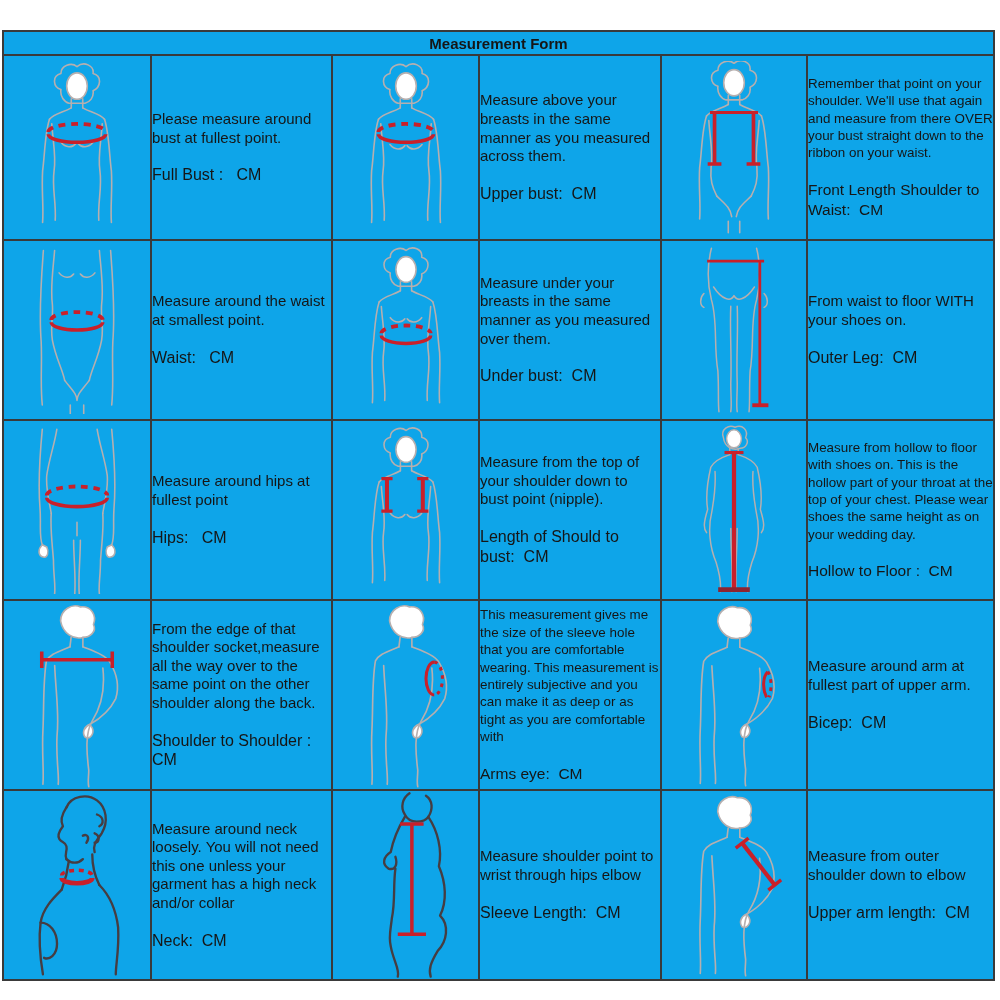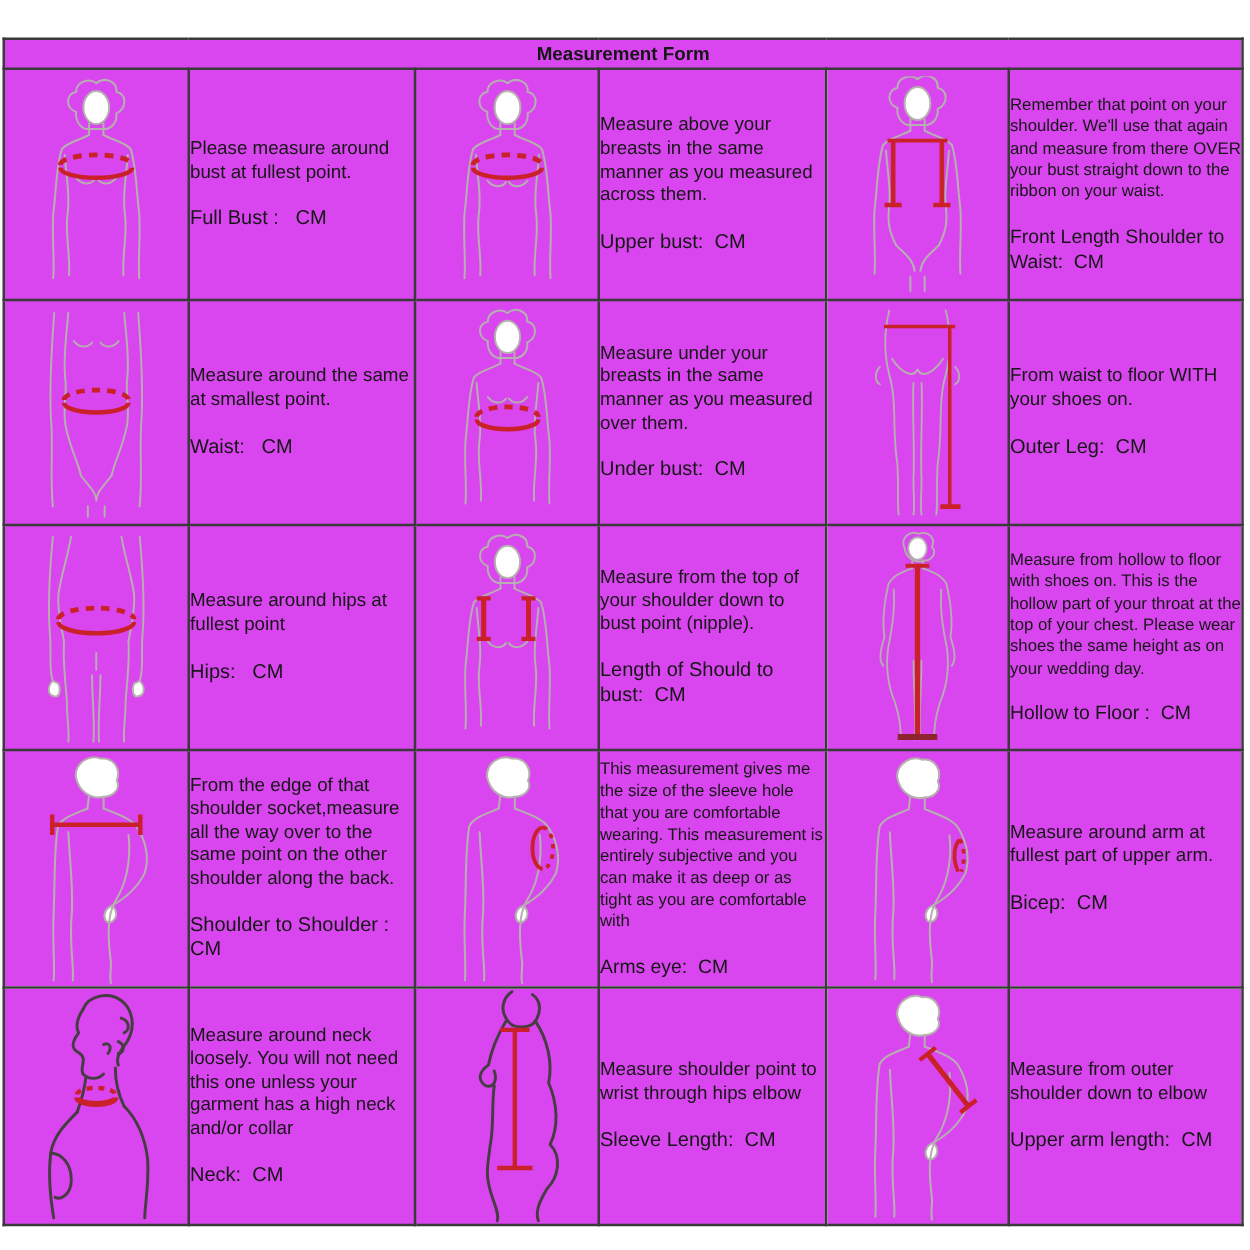--- a/index.html
+++ b/index.html
@@ -1,19 +1,19 @@
 <!DOCTYPE html>
 <html><head>
 <meta charset="utf-8">
 <style>
   html,body{margin:0;padding:0;background:#fff;}
   .page{width:1000px;height:1000px;background:#fff;position:relative;overflow:hidden;
         font-family:"Liberation Sans", sans-serif;color:#161616;}
   table.mform{position:absolute;top:30px;left:2px;width:991px;border-collapse:collapse;table-layout:fixed;}
-  table.mform th, table.mform td{border:2px solid #3a3a3a;padding:0;vertical-align:middle;overflow:hidden;background:#d946ef;}
+  table.mform th, table.mform td{border:2px solid #3a3a3a;padding:0;vertical-align:middle;overflow:hidden;background:#0ea5e9;}
   th.title{height:22px;font-size:15px;font-weight:bold;text-align:center;padding:1px 0;}
   td.txt{padding:6px 8px;font-size:15px;line-height:1.24;}
   td.txt.small{font-size:13.4px;line-height:1.3;}
   td.fig{text-align:center;}
   p.desc{margin:0;}
   p.label{margin:18px 0 0 0;font-weight:normal;font-size:16px;}
   td.small p.label{font-size:15.5px;}
   p.label.tight{margin-top:18px;}
   tr.r1{height:185px}tr.r2{height:180px}tr.r3{height:180px}tr.r4{height:168px}tr.r5{height:158px}
   svg{display:block;margin:0 auto;}
@@ -109,21 +109,21 @@
         <path class="sk" d="M85,4 C87,30 89,60 87,85 C86,105 88,122 86,142"></path>
         <path class="sk" d="M35,4 C34,18 31,36 33,52 C34,62 31,72 33,84 C36,100 42,110 44,120"></path>
         <path class="sk" d="M75,4 C76,18 79,36 77,52 C76,62 79,72 77,84 C74,100 68,110 66,120"></path>
         <path class="sk" d="M39,24 C43,29 49,29 52,25 M58,25 C61,29 67,29 71,24"></path>
         <path class="sk" d="M44,120 C50,128 55,132 55,138 C55,132 60,128 66,120 M49,142 L49,150 M61,142 L61,150"></path>
         <path class="rd" stroke-width="3.2" d="M32,68 A23,7 0 0 0 78,68"></path>
         <path class="rd" stroke-width="3.4" stroke-dasharray="6 5" d="M32,66 A23,7 0 0 1 78,66"></path>
       </svg>
     </td>
     <td class="txt">
-      <p class="desc">Measure around the same at smallest point.</p>
+      <p class="desc">Measure around the waist at smallest point.</p>
       <p class="label">Waist:&nbsp;&nbsp;&nbsp;CM</p>
     </td>
     <td class="fig">
       <svg width="132" height="168" viewBox="0 0 110 150">
         <path class="sk" d="M41,24 C34,22 33,12 41,10 C41,3 50,0 55,4 C61,-1 70,3 69,10 C77,12 76,22 69,25 C70,31 66,35 62,36 L48,36 C44,35 40,30 41,24 Z"></path>
         <ellipse class="skf" cx="55" cy="21" rx="9" ry="11.5"></ellipse>
         <path class="sk" d="M50,32 L50,40 M60,32 L60,40"></path>
         <path class="sk" d="M50,40 C43,44 35,45 31,50 M60,40 C67,44 75,45 79,50"></path>
         <path class="sk" d="M31,50 C27,62 27,80 25,95 C24,112 26,126 25,140"></path>
         <path class="sk" d="M79,50 C83,62 83,80 85,95 C86,112 84,126 85,140"></path>

